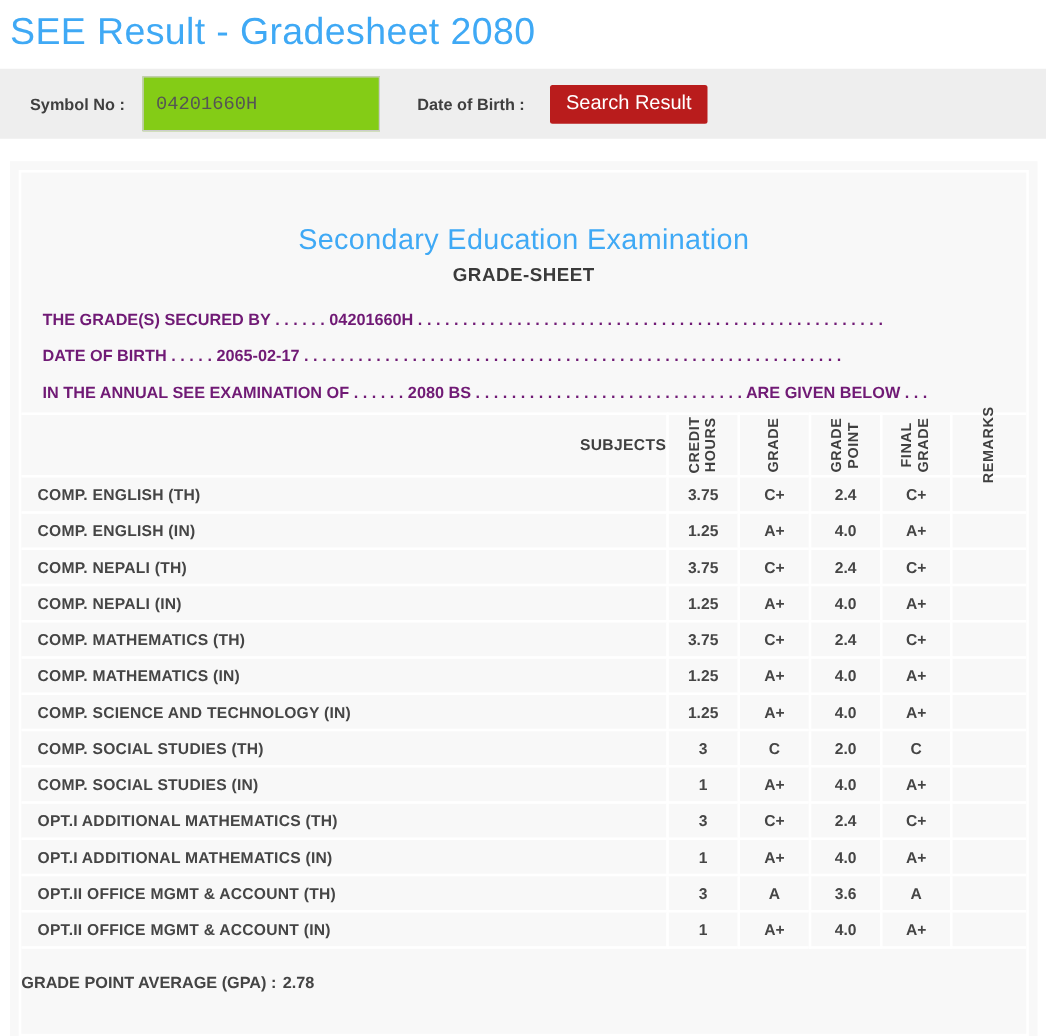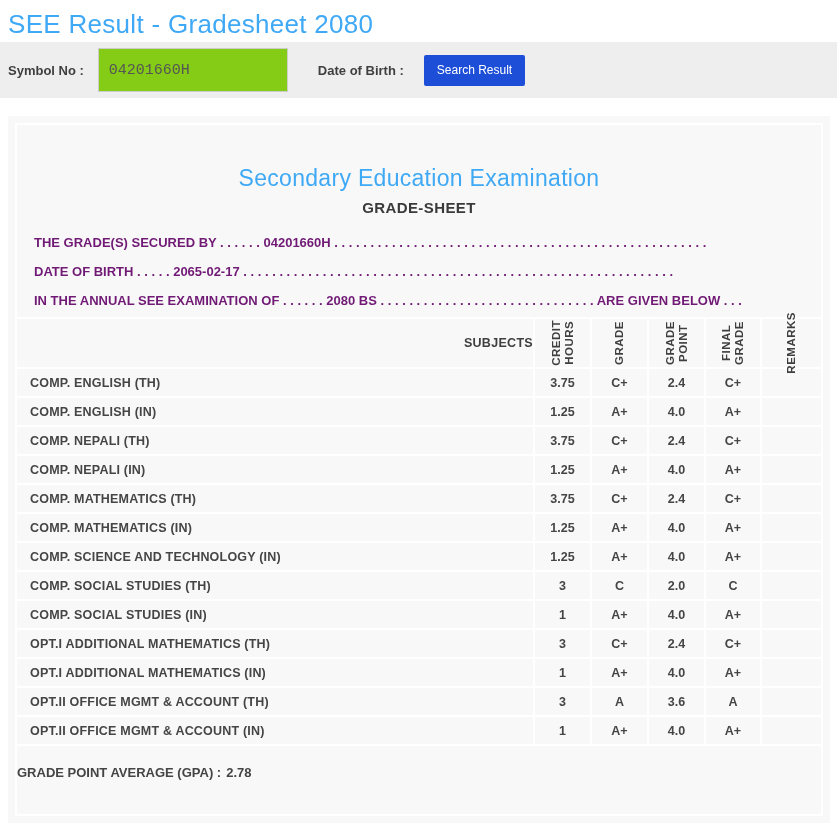--- a/index.html
+++ b/index.html
@@ -1,34 +1,34 @@
 <!DOCTYPE html>
 <html><head>
 <meta charset="utf-8">
 <style>
   * { margin: 0; padding: 0; box-sizing: border-box; }
   html, body { width: 837px; height: 829px; overflow: hidden; background: #ffffff;
     font-family: "Liberation Sans", sans-serif; }
 
   
-  .page-title { padding: 9px 0 0 8px; font-size: 26px; font-weight: 400;
+  .page-title { padding: 9px 0 0 8px; font-size: 30px; font-weight: 400;
     color: #3fa9f5; letter-spacing: 0.3px; }
 
   
-  .search-bar { margin-top: 2px; height: 56px; background: #eeeeee;
-    display: flex; align-items: center; padding-left: 8px; }
+  .search-bar { margin-top: 12px; height: 56px; background: #eeeeee;
+    display: flex; align-items: center; padding-left: 24px; }
   .search-bar label { font-size: 13px; font-weight: 700; color: #3f3f3f; }
   .search-bar input { height: 44px; border: 1px solid #cccccc; background: #84cc16;
     font-family: Liberation Mono, monospace; font-size: 15px; color: #555555;
     padding-left: 10px; outline: none; }
   #symbol-input { width: 190px; margin-left: 14px; }
   #dob-label { margin-left: 30px; }
   #dob-input { width: 272px; margin-left: 14px; }
   .search-btn { margin-left: 20px; height: 31px; padding: 0 13px; border: none;
-    border-radius: 2px; background: #1d4ed8; color: #ffffff; font-size: 12px;
+    border-radius: 2px; background: #b91c1c; color: #ffffff; font-size: 16px;
     font-family: "Liberation Sans", sans-serif; cursor: pointer; }
 
   
   .panel { margin: 18px 7px 0 8px; background: #f8f8f8; padding: 7px; height: 707px; }
   .inner { border: 2px solid #ffffff; height: 693px; overflow: hidden; }
 
   .exam-title { margin-top: 40px; text-align: center; font-size: 23px;
     font-weight: 400; color: #3fa9f5; letter-spacing: 0.3px; }
   .sheet-title { margin-top: 7px; text-align: center; font-size: 15px;
     font-weight: 700; color: #3a3a3a; letter-spacing: 0.4px; }

